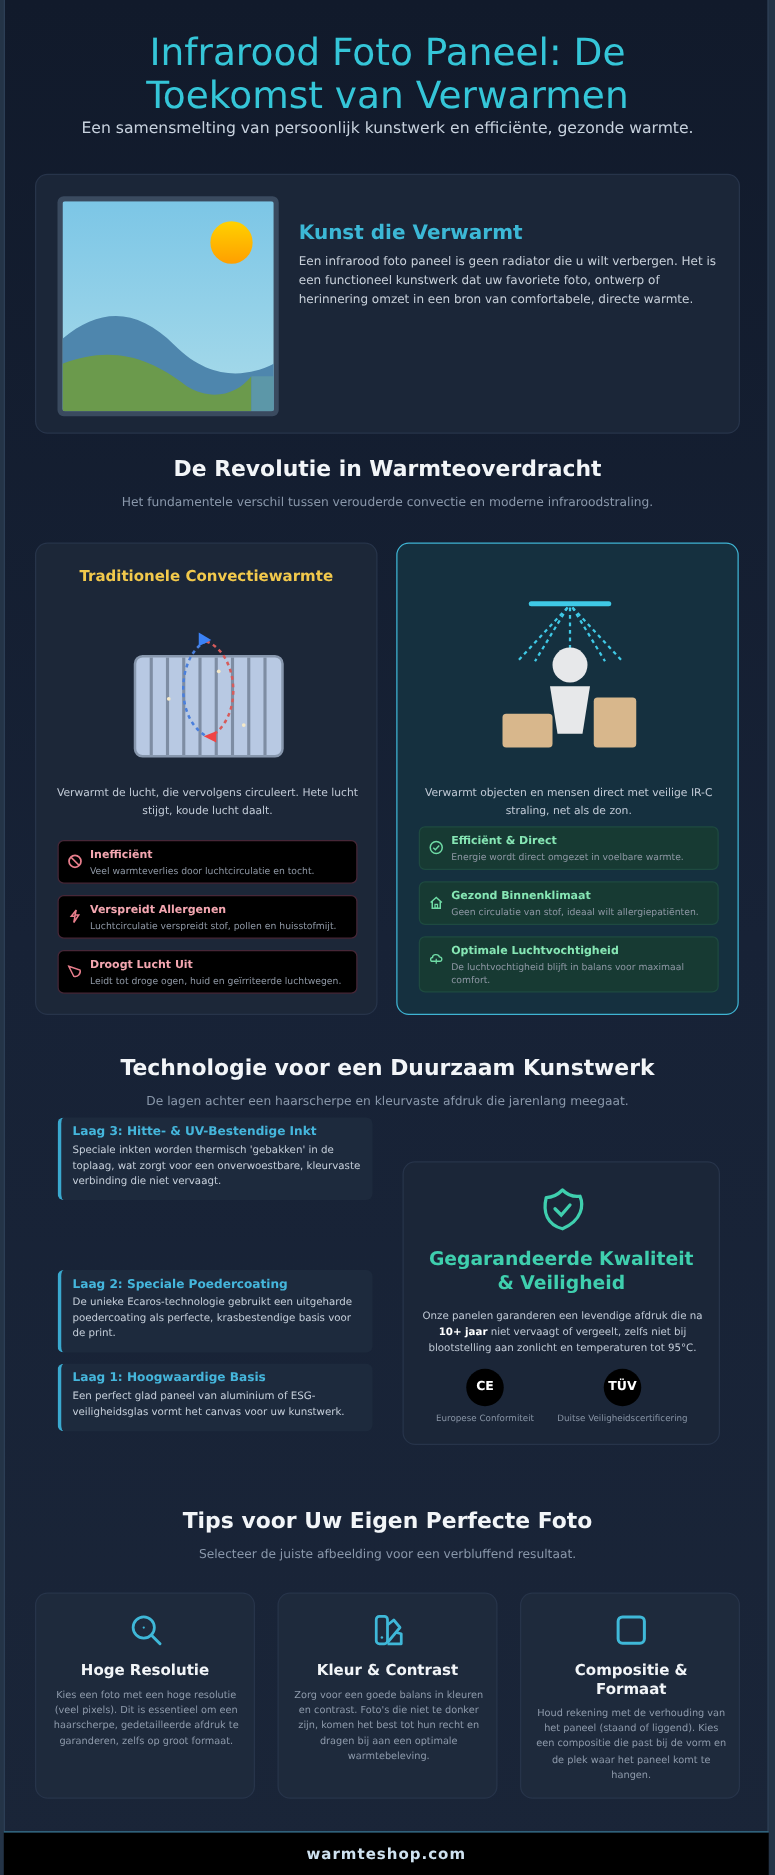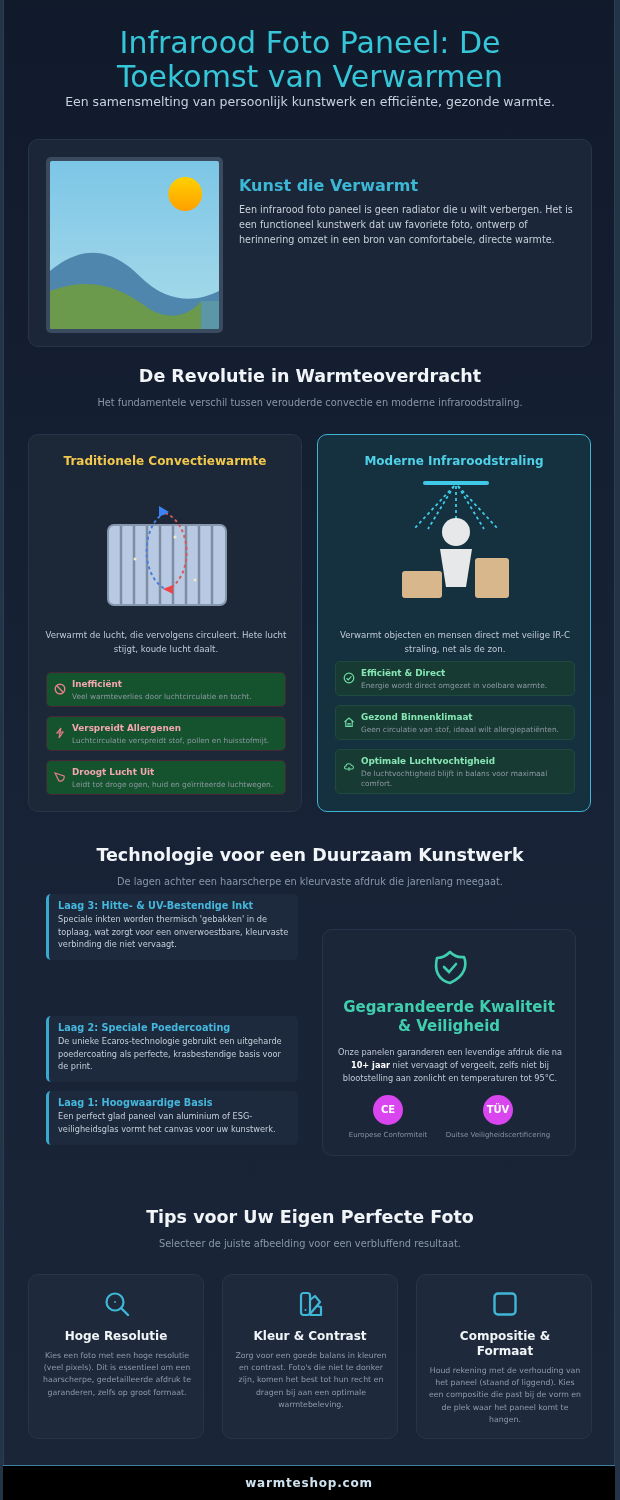--- a/index.html
+++ b/index.html
@@ -35,35 +35,35 @@
 
   
   .conv { left: 24px; top: 434px; width: 274px; height: 378px; background: #1c2738; }
   .ir { left: 313px; top: 434px; width: 274px; height: 378px; background: #15303f; border: 1.5px solid #3fb4d3; }
   .card-h { position: absolute; left: 0; width: 100%; top: 19px; text-align: center; font-size: 12px; font-weight: bold; }
   .card-desc { position: absolute; left: 12px; width: 250px; top: 193px; text-align: center; font-size: 8.6px; line-height: 14px; color: #c1cad6; }
   .pill { position: absolute; left: 17px; width: 240px; height: 35px; border-radius: 5px; }
   .pill .ic { position: absolute; left: 7px; top: 10px; width: 12px; height: 12px; }
   .pill .pt { position: absolute; left: 25px; top: 6px; font-size: 8.8px; font-weight: bold; }
   .pill .pd { position: absolute; left: 25px; top: 19px; width: 210px; font-size: 7.4px; line-height: 10px; color: #8e97a4; }
-  .bad { background: #14532d; border: 1px solid #472737; }
+  .bad { background: #000000; border: 1px solid #472737; }
   .bad .pt { color: #f3a6b0; }
   .good { background: #173a33; border: 1px solid #1e4a40; }
   .good .pt { color: #86e6b4; }
 
   
   .layer { position: absolute; left: 42px; width: 252px; background: #1d2a3d; border-left: 3px solid #3aa9cf; border-radius: 5px; padding: 6px 8px 6px 9px; }
   .layer .lt { font-size: 9.7px; font-weight: bold; color: #45b6dc; }
   .layer .ld { font-size: 8.2px; line-height: 12.5px; color: #c6cfda; margin-top: 2px; }
 
   .quality { left: 318px; top: 929px; width: 254px; height: 227px; background: #1b2638; }
   .q-title { position: absolute; left: 0; width: 100%; top: 68px; text-align: center; font-size: 15px; line-height: 19px; font-weight: bold; color: #3fcfae; }
   .q-text { position: absolute; left: 10px; width: 234px; top: 116px; text-align: center; font-size: 8.2px; line-height: 13px; color: #c1cad6; }
   .q-text b { color: #ffffff; }
-  .badge { position: absolute; top: 165px; width: 30px; height: 30px; border-radius: 50%; background: #d946ef; color: #ffffff; font-size: 10px; font-weight: bold; text-align: center; line-height: 30px; }
+  .badge { position: absolute; top: 165px; width: 30px; height: 30px; border-radius: 50%; background: #000000; color: #ffffff; font-size: 10px; font-weight: bold; text-align: center; line-height: 30px; }
   .badge-label { position: absolute; top: 201px; font-size: 7px; color: #8793a4; text-align: center; }
 
   
   .tip { position: absolute; top: 1274px; width: 176px; height: 165px; background: #1e2a3c; }
   .tip .tic { position: absolute; left: 74px; top: 15px; width: 28px; height: 28px; }
   .tip .tt { position: absolute; left: 0; width: 100%; top: 54px; text-align: center; font-size: 12px; line-height: 15px; font-weight: bold; color: #f2f5f8; }
   .tip .td { position: absolute; left: 10px; width: 156px; text-align: center; font-size: 7.8px; line-height: 12.2px; color: #8e9aab; }
 
   .footer { position: absolute; left: 3px; top: 1465px; width: 612px; height: 35px; background: #000000; border-top: 1px solid #3f7fa0; text-align: center; font-size: 12px; font-weight: bold; color: #cfe2f0; line-height: 34px; letter-spacing: 0.8px; }
 </style>
@@ -147,21 +147,20 @@
     <div class="pill bad" style="top:325px;">
       <svg class="ic" viewBox="0 0 12 12">
           <path d="M1 2 L10 5 C11 8 8 11 5 10 Z" fill="none" stroke="#e87e8c" stroke-width="1.2"></path>
         </svg>
       <div class="pt">Droogt Lucht Uit</div>
       <div class="pd">Leidt tot droge ogen, huid en geïrriteerde luchtwegen.</div>
     </div>
   </div>
 
   <div class="card ir">
-    <div class="card-h" style="color:#4fd1e8;">Moderne Infraroodstraling</div>
     <svg class="abs" style="left:78px;top:44px;" width="120" height="122" viewBox="0 0 120 122">
       <rect x="27" y="2" width="66" height="4" rx="2" fill="#3fc9e6"></rect>
       <g stroke="#3fc9e6" stroke-width="1.8" stroke-dasharray="3 3" fill="none">
         <line x1="58" y1="7" x2="18" y2="50"></line>
           <line x1="58" y1="7" x2="32" y2="50"></line>
         <line x1="60" y1="7" x2="60" y2="45"></line>
         <line x1="62" y1="7" x2="88" y2="50"></line>
           <line x1="62" y1="7" x2="102" y2="50"></line>
       </g>
       <circle cx="60" cy="53" r="14" fill="#e7e8ea"></circle>

